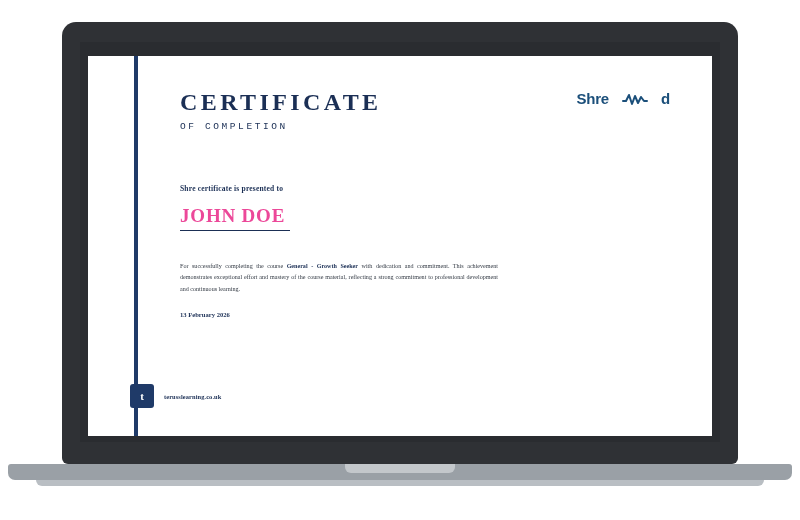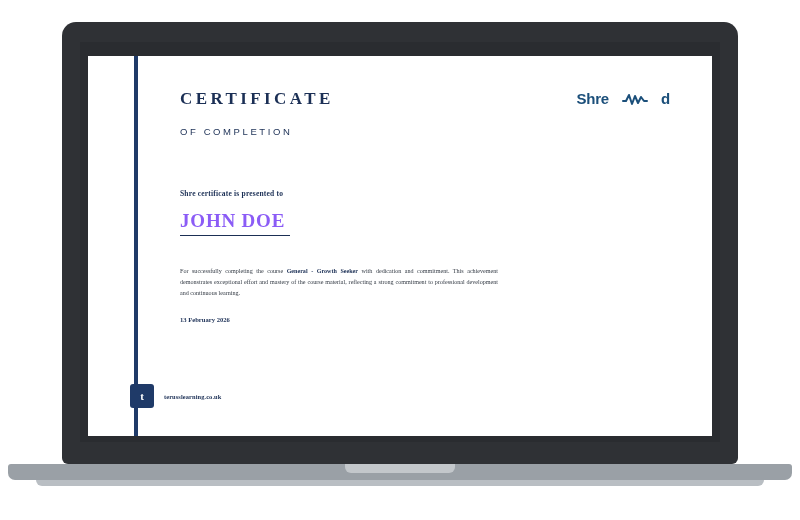--- a/index.html
+++ b/index.html
@@ -115,33 +115,33 @@
     box-sizing: border-box;
   }
 
   .cert-header {
     display: flex;
     align-items: flex-start;
     justify-content: space-between;
   }
   .cert-title {
     font-family: "Liberation Serif", serif;
-    font-size: 17px;
+    font-size: 24px;
     letter-spacing: 3.4px;
     color: #1b2f55;
     font-weight: 700;
     line-height: 1.05;
     margin: 0;
   }
   .cert-subtitle {
-    font-family: Liberation Sans, sans-serif;
+    font-family: Liberation Mono, monospace;
     font-size: 9.5px;
     letter-spacing: 2.6px;
     color: #1b2f55;
-    margin-top: 18px;
+    margin-top: 6px;
   }
 
   .brand {
     display: flex;
     align-items: center;
     gap: 13px;
     font-family: "Liberation Sans", sans-serif;
     font-size: 15px;
     font-weight: 700;
     color: #1b4f7a;
@@ -159,21 +159,21 @@
   }
 
   .recipient-wrap {
     margin-top: 13px;
     display: inline-block;
   }
   .recipient-name {
     font-family: "Liberation Serif", serif;
     font-size: 19px;
     font-weight: 700;
-    color: #8b5cf6;
+    color: #ec4899;
     letter-spacing: 0.8px;
     line-height: 1.1;
   }
   .recipient-rule {
     width: 110px;
     height: 1px;
     background: #1b2f55;
     margin-top: 3px;
   }
 

